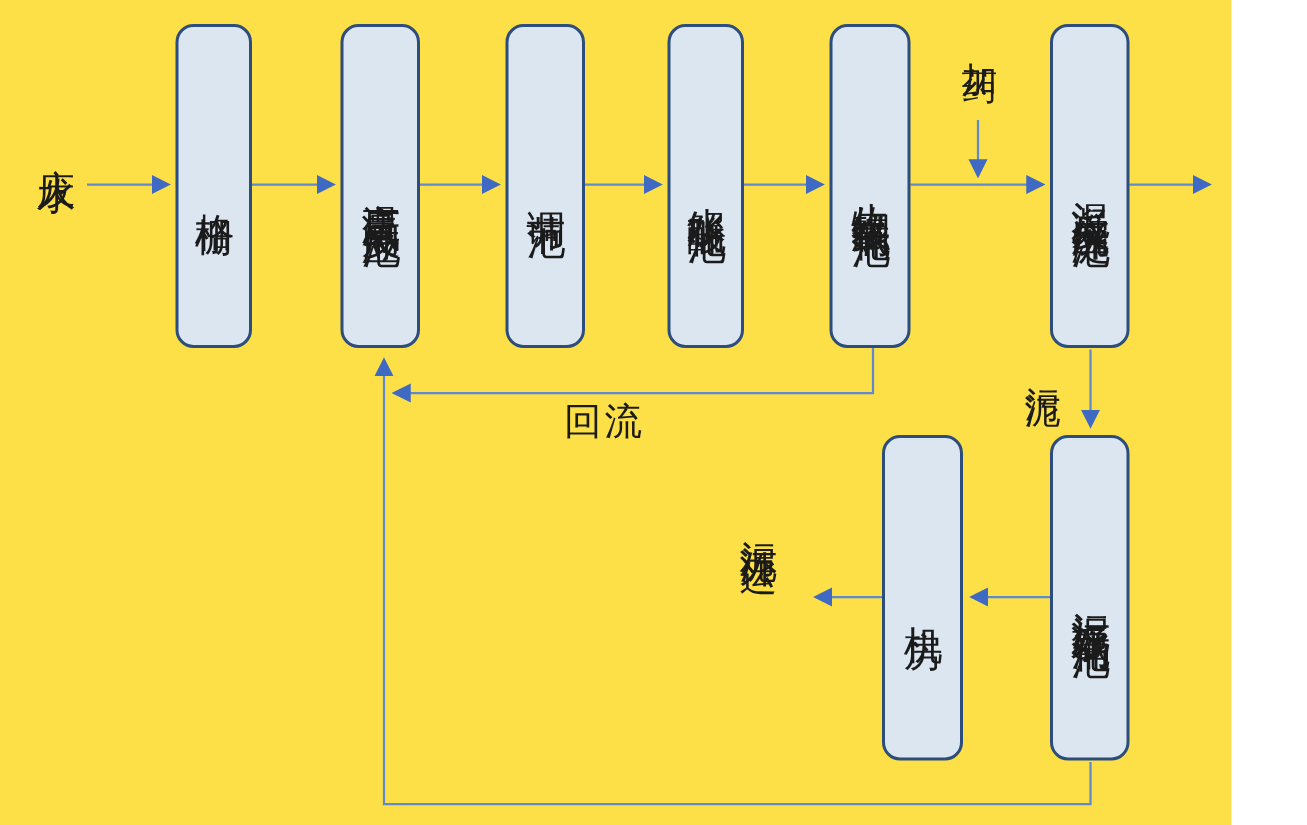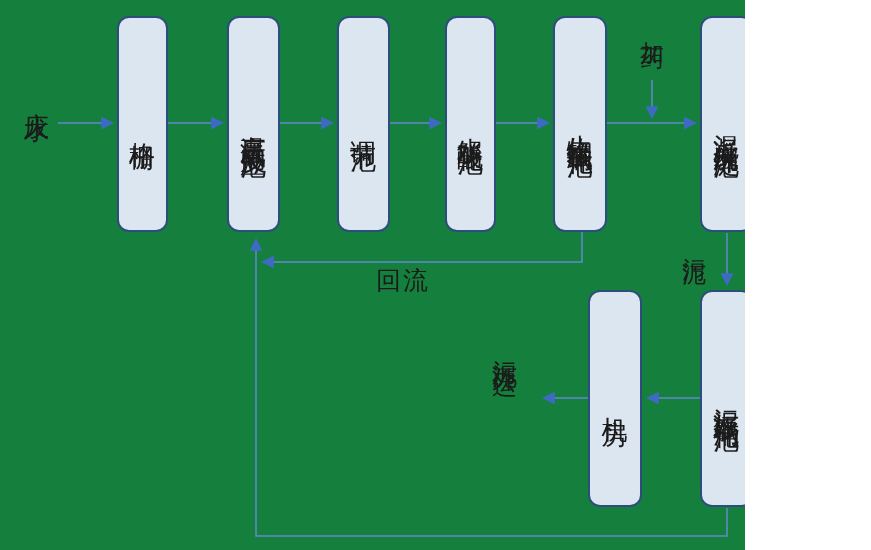--- a/index.html
+++ b/index.html
@@ -1,21 +1,21 @@
 <!DOCTYPE html>
 <html><head>
 <meta charset="utf-8">
 <style>
   html, body { margin: 0; padding: 0; background: #ffffff; }
   #canvas {
     position: relative;
-    width: 745px;
+    width: 821px;
     height: 550px;
-    background: #15803d;
-    font-family: Liberation Sans, sans-serif;
+    background: #fde047;
+    font-family: Liberation Serif, serif;
     color: #1b1b1b;
     overflow: hidden;
   }
   #connectors {
     position: absolute;
     left: 0; top: 0;
     width: 871px; height: 550px;
   }
   .box {
     position: absolute;

